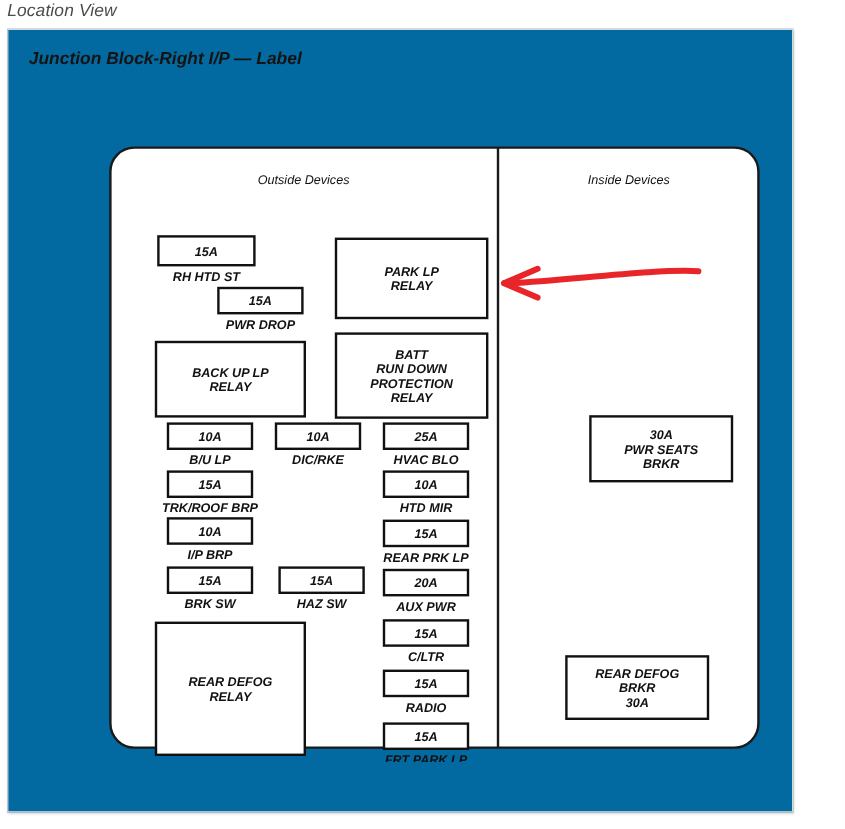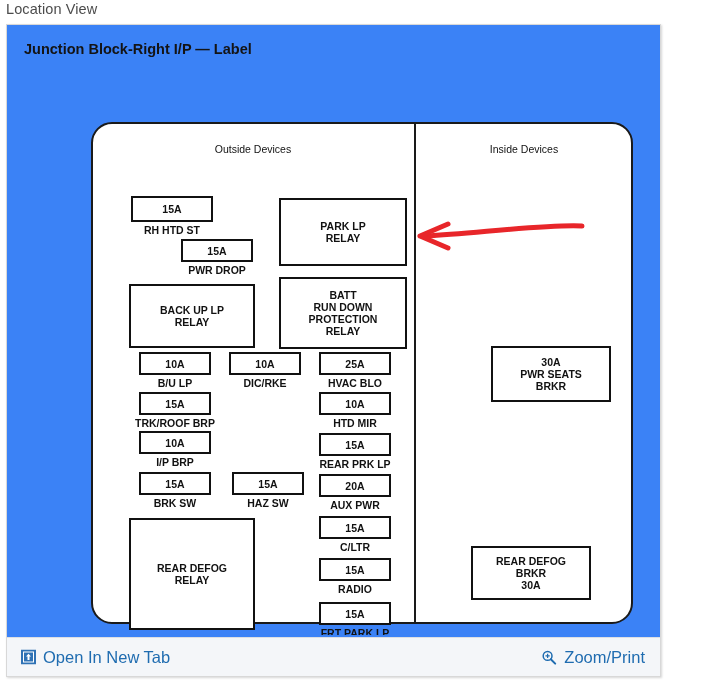--- a/index.html
+++ b/index.html
@@ -8,41 +8,42 @@
     padding: 0;
     background: #ffffff;
     font-family: "Liberation Sans", sans-serif;
   }
   #page {
     position: relative;
     width: 704px;
     height: 691px;
     overflow: hidden;
     background: #ffffff;
+    font-style: italic;
   }
 
   
   .panel-heading {
     position: absolute;
     left: 6px;
     top: 1px;
     font-size: 14.5px;
     color: #4c4c4c;
     letter-spacing: .1px;
     white-space: nowrap;
   }
 
   
   .card {
     position: absolute;
     left: 6px;
     top: 24px;
     width: 655px;
     height: 653px;
-    background: #3b82f6;
+    background: #0369a1;
     border: 1px solid #d8d8d8;
     box-shadow: 1px 1px 2px rgba(0,0,0,.16);
     box-sizing: border-box;
   }
   .card-title {
     position: absolute;
     left: 17px;
     top: 16px;
     font-size: 14.5px;
     font-weight: bold;
@@ -224,39 +225,15 @@
             </g>
           </g>
 
         <g id="annotation-arrow">
             <path d="M 574 201 C 540 199 470 208 418 211" fill="none" stroke="#e8262a" stroke-width="5" stroke-linecap="round"></path>
             <path d="M 412 211 L 440 199 M 412 211 L 440 223" fill="none" stroke="#e8262a" stroke-width="5" stroke-linecap="round"></path>
           </g>
       </svg>
     </div>
 
-    <div class="card-footer">
-      <a class="footer-link left" href="#">
-        <span class="ficon">
-          <svg width="15" height="15" viewBox="0 0 15 15" xmlns="http://www.w3.org/2000/svg">
-            <rect x="0.5" y="0.5" width="14" height="14" fill="#2f72b5" stroke="#2f72b5"></rect>
-            <rect x="2.5" y="2.5" width="10" height="10" fill="none" stroke="#ffffff" stroke-width="1"></rect>
-            <path d="M7.5 4.2 L10 7 L8.5 7 L8.5 10.4 L6.5 10.4 L6.5 7 L5 7 Z" fill="#ffffff"></path>
-          </svg>
-        </span>
-        <span>Open In New Tab</span>
-      </a>
-
-      <a class="footer-link right" href="#">
-        <span class="ficon">
-          <svg width="16" height="16" viewBox="0 0 16 16" xmlns="http://www.w3.org/2000/svg">
-            <circle cx="6.6" cy="6.4" r="4.4" fill="none" stroke="#1f6cb0" stroke-width="1.5"></circle>
-            <line x1="9.8" y1="9.7" x2="14.2" y2="14.1" stroke="#1f6cb0" stroke-width="2" stroke-linecap="round"></line>
-            <line x1="4.5" y1="6.4" x2="8.7" y2="6.4" stroke="#1f6cb0" stroke-width="1.2"></line>
-            <line x1="6.6" y1="4.3" x2="6.6" y2="8.5" stroke="#1f6cb0" stroke-width="1.2"></line>
-          </svg>
-        </span>
-        <span>Zoom/Print</span>
-      </a>
-    </div>
 
   </div>
 </div>
 
 </body></html>

